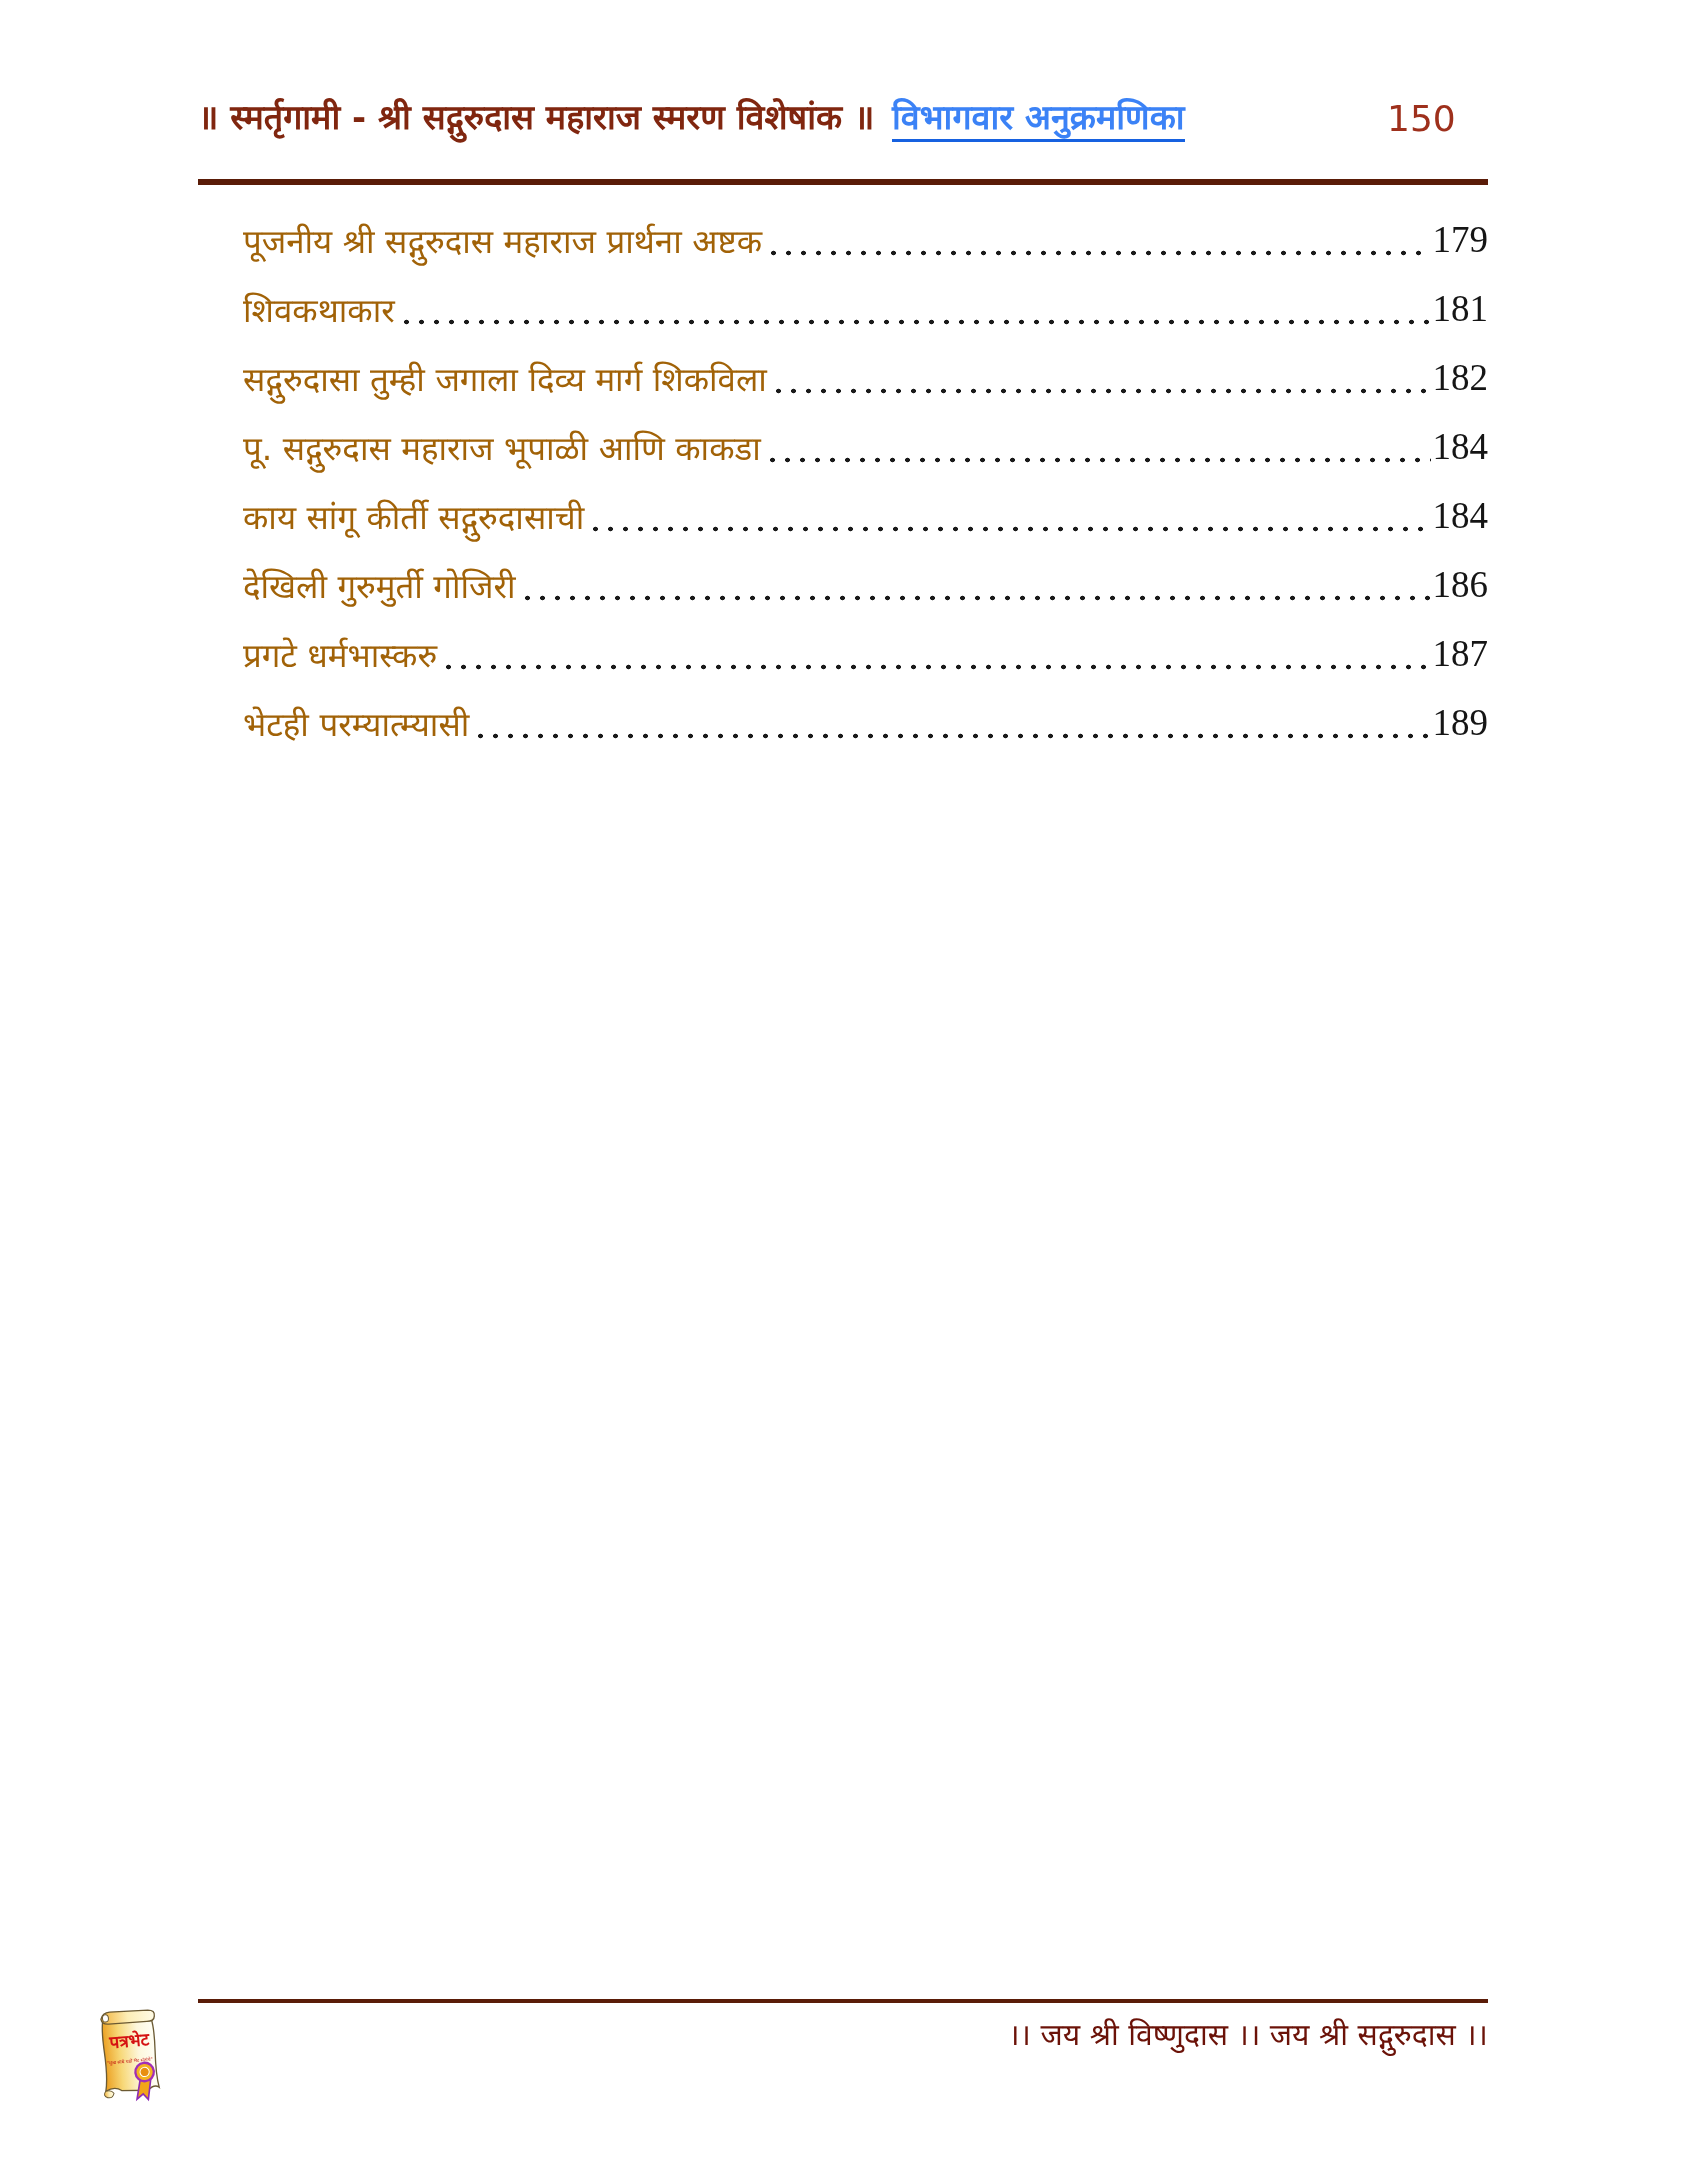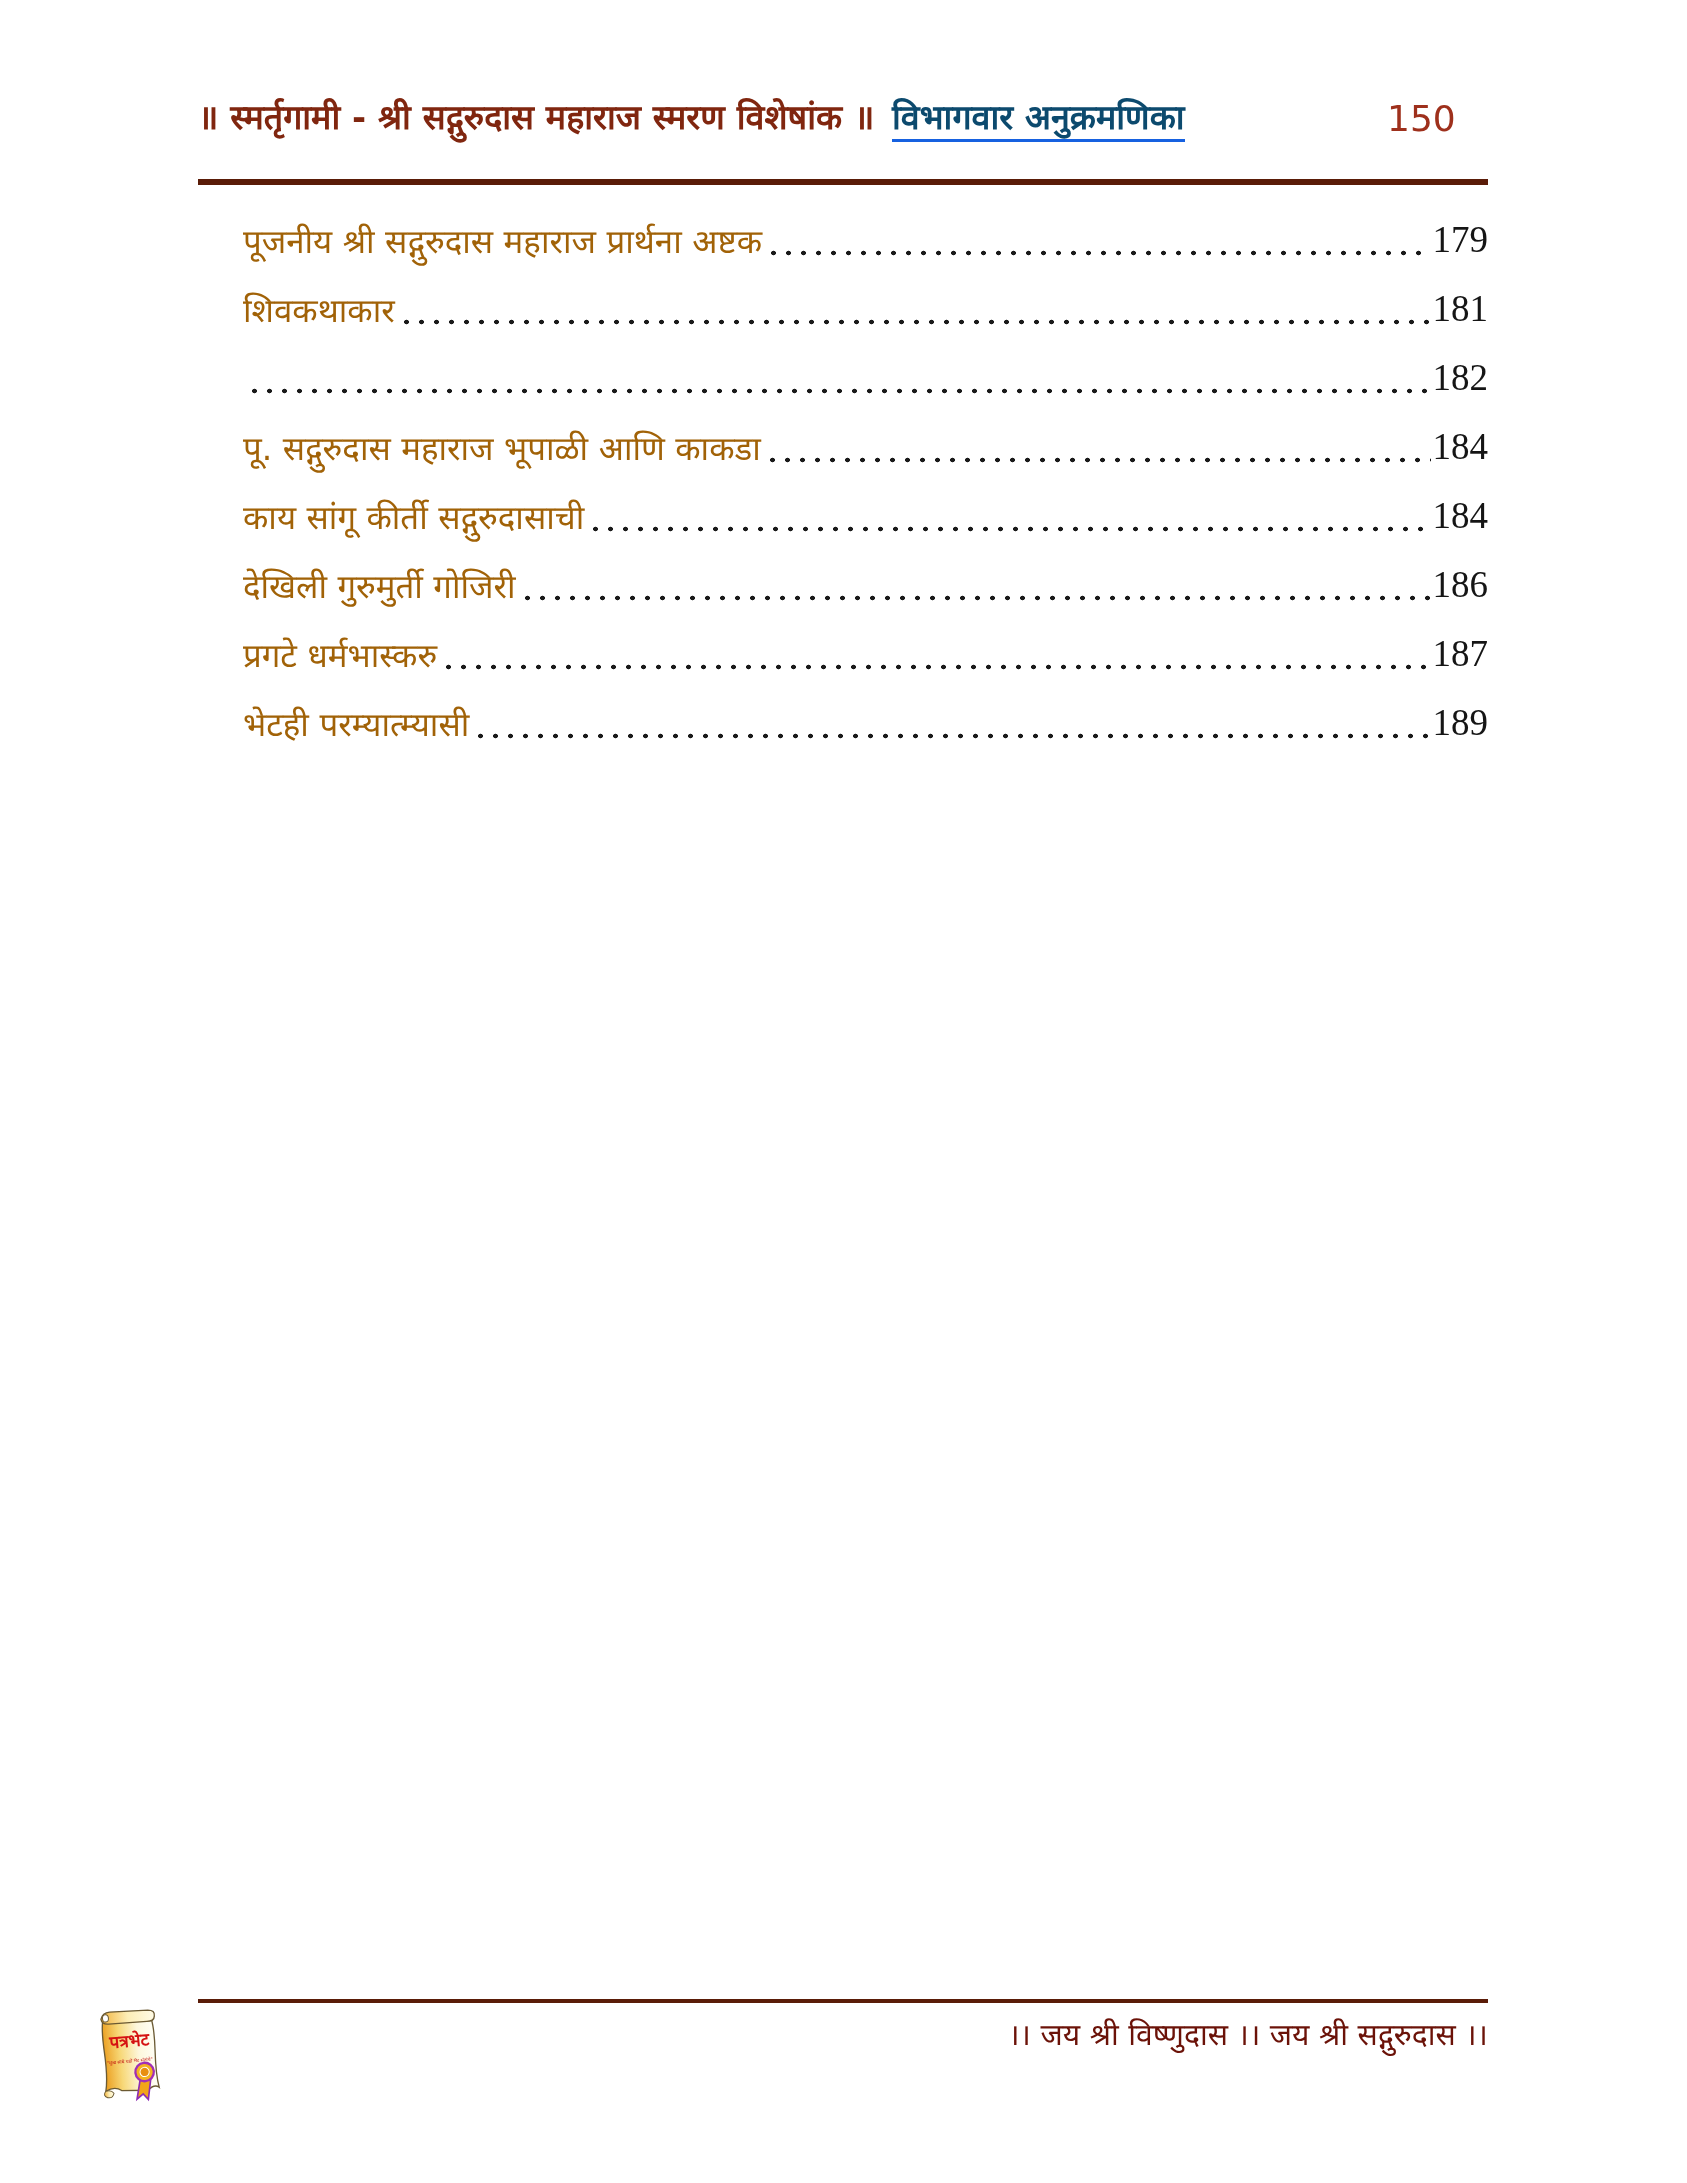--- a/index.html
+++ b/index.html
@@ -11,21 +11,21 @@
     overflow:hidden;
   }
   
   .header-title{
     position:absolute;left:198px;top:99px;
     font-size:34px;font-weight:700;color:#80260f;
     white-space:nowrap;line-height:1.1;
   }
   .header-link{
     position:absolute;left:892px;top:99px;
-    font-size:34px;font-weight:700;color:#0c4a6e;
+    font-size:34px;font-weight:700;color:#3b82f6;
     border-bottom:3.3px solid #1661e0;
     padding-bottom:2.6px;
     white-space:nowrap;line-height:1.1;
     text-decoration:none;cursor:pointer;
   }
   .header-page-number{
     position:absolute;left:1387px;top:101px;
     font-size:36px;font-weight:400;color:#9e301c;line-height:1;
   }
   .header-rule{
@@ -98,20 +98,21 @@
       <span class="toc-page">179</span>
     </div>
 
     <div class="toc-row">
       <span class="toc-title">शिवकथाकार</span>
       <span class="toc-leader"></span>
       <span class="toc-page">181</span>
     </div>
 
     <div class="toc-row">
+      <span class="toc-title">सद्गुरुदासा तुम्ही जगाला दिव्य मार्ग शिकविला</span>
       <span class="toc-leader"></span>
       <span class="toc-page">182</span>
     </div>
 
     <div class="toc-row">
       <span class="toc-title">पू. सद्गुरुदास महाराज भूपाळी आणि काकडा</span>
       <span class="toc-leader"></span>
       <span class="toc-page">184</span>
     </div>
 

